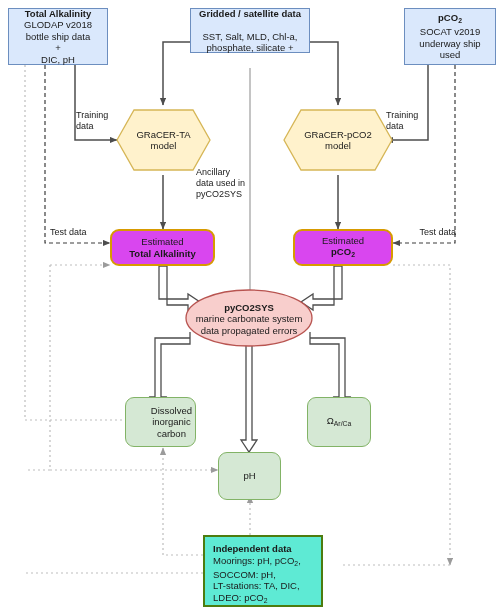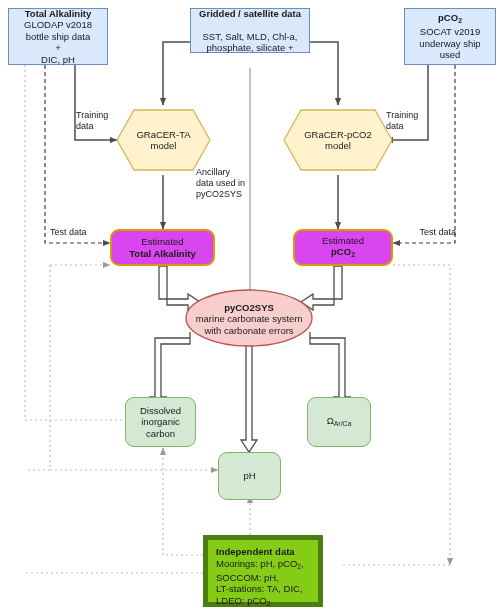--- a/index.html
+++ b/index.html
@@ -58,22 +58,22 @@
     border-radius: 9px;
   }
   
   .out {
     background: #d5e8d4;
     border: 1px solid #82b366;
     border-radius: 9px;
   }
   
   .ind {
-    background: #84cc16;
-    border: 5px solid #4d7c0f;
+    background: #5eead4;
+    border: 2px solid #4d7c0f;
     display: block;
     padding: 6px 8px 5px 8px;
   }
   .ind .node-text { text-align: left; }
   sub { font-size: 0.72em; vertical-align: -0.25em; }
 </style>
 </head>
 <body>
 
 <svg id="diagram" viewBox="0 0 500 615" width="500" height="615" xmlns="http://www.w3.org/2000/svg">
@@ -209,25 +209,25 @@
   <div class="inner node-text">
     <span>Estimated</span><br>
     <b><span>pCO</span><sub>2</sub></b>
   </div>
 </div>
 
 <div class="box" style="left:186px; top:300px; width:126px; height:38px;">
   <div class="inner node-text">
     <b>pyCO2SYS</b><br>
     <span>marine carbonate system</span><br>
-    <span>with carbonate errors</span>
-  </div>
-</div>
-
-<div class="box out" style="left:125px; top:397px; width:71px; height:50px;">
+    <span>data propagated errors</span>
+  </div>
+</div>
+
+<div class="box out" style="left:125px; top:397px; width:71px; height:50px;justify-content:flex-end;">
   <div class="inner node-text">
     <span>Dissolved</span><br>
     <span>inorganic</span><br>
     <span>carbon</span>
   </div>
 </div>
 
 <div class="box out" style="left:218px; top:452px; width:63px; height:48px;">
   <div class="inner node-text">
     <span>pH</span>

